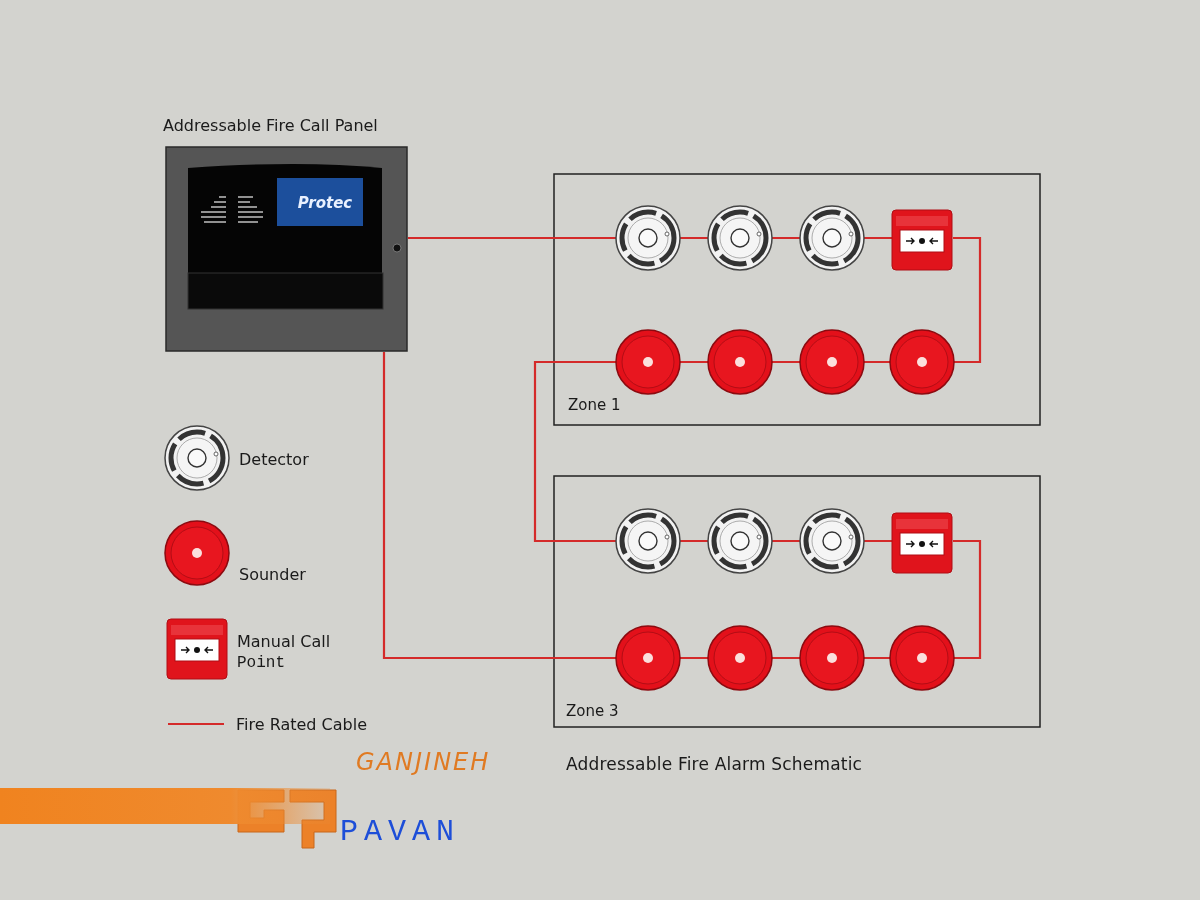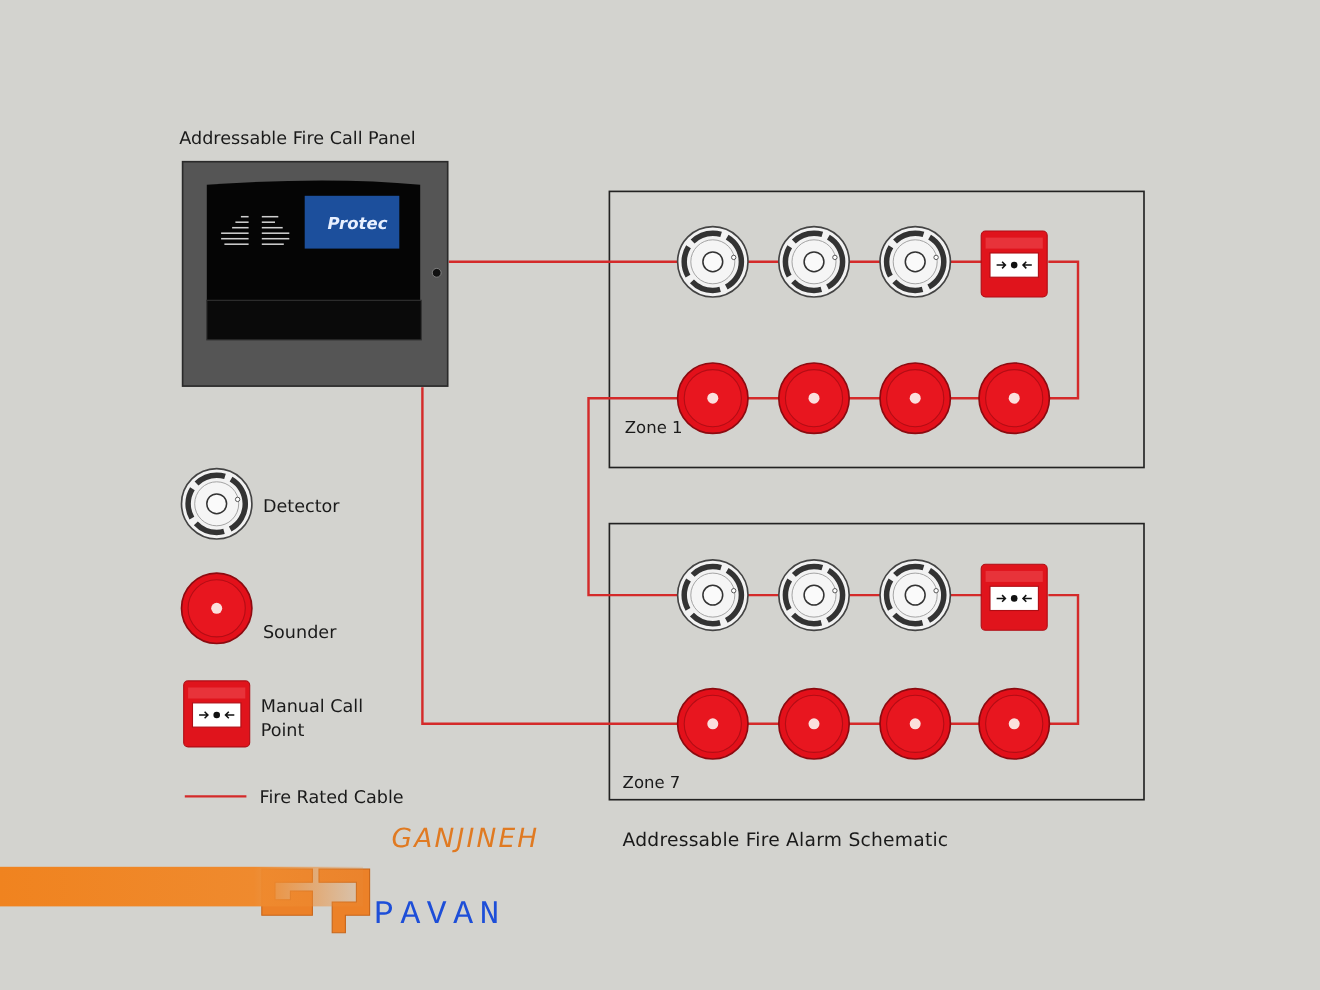--- a/index.html
+++ b/index.html
@@ -101,26 +101,26 @@
 
   <g fill="#ec8128" stroke="#c8661a" stroke-width="1">
     <path d="M238 790 h46 v12 h-34 v16 h14 v-8 h20 v22 h-46 z"></path>
     <path d="M290 790 h46 v42 h-22 v16 h-12 v-28 h22 v-18 h-34 z"></path>
   </g>
 </svg>
 
 <div class="txt panel-title">Addressable Fire Call Panel</div>
 <div class="protec">Protec</div>
 
-<div class="txt zone-label" style="left:568px; top:380px;">Zone 1</div>
-<div class="txt zone-label" style="left:566px; top:702px;">Zone 7</div>
+<div class="txt zone-label" style="left:568px; top:396px;">Zone 1</div>
+<div class="txt zone-label" style="left:566px; top:702px;">Zone 3</div>
 
 <div class="txt legend-label" style="left:239px; top:450px;">Detector</div>
 <div class="txt legend-label" style="left:239px; top:545px;margin-top:20px;">Sounder</div>
 <div class="txt legend-label" style="left:237px; top:632px;">Manual Call</div>
-<div class="txt legend-label" style="left:237px; top:654px;">Point</div>
+<div class="txt legend-label" style="left:237px; top:654px;font-family:Liberation Mono, monospace;">Point</div>
 <div class="txt legend-label" style="left:236px; top:715px;">Fire Rated Cable</div>
 
 <div class="txt main-title">Addressable Fire Alarm Schematic</div>
 
 <div class="brand-bar"></div>
 <div class="brand-g1">GANJINEH</div>
 <div class="brand-g2">PAVAN</div>
 
 </body></html>

